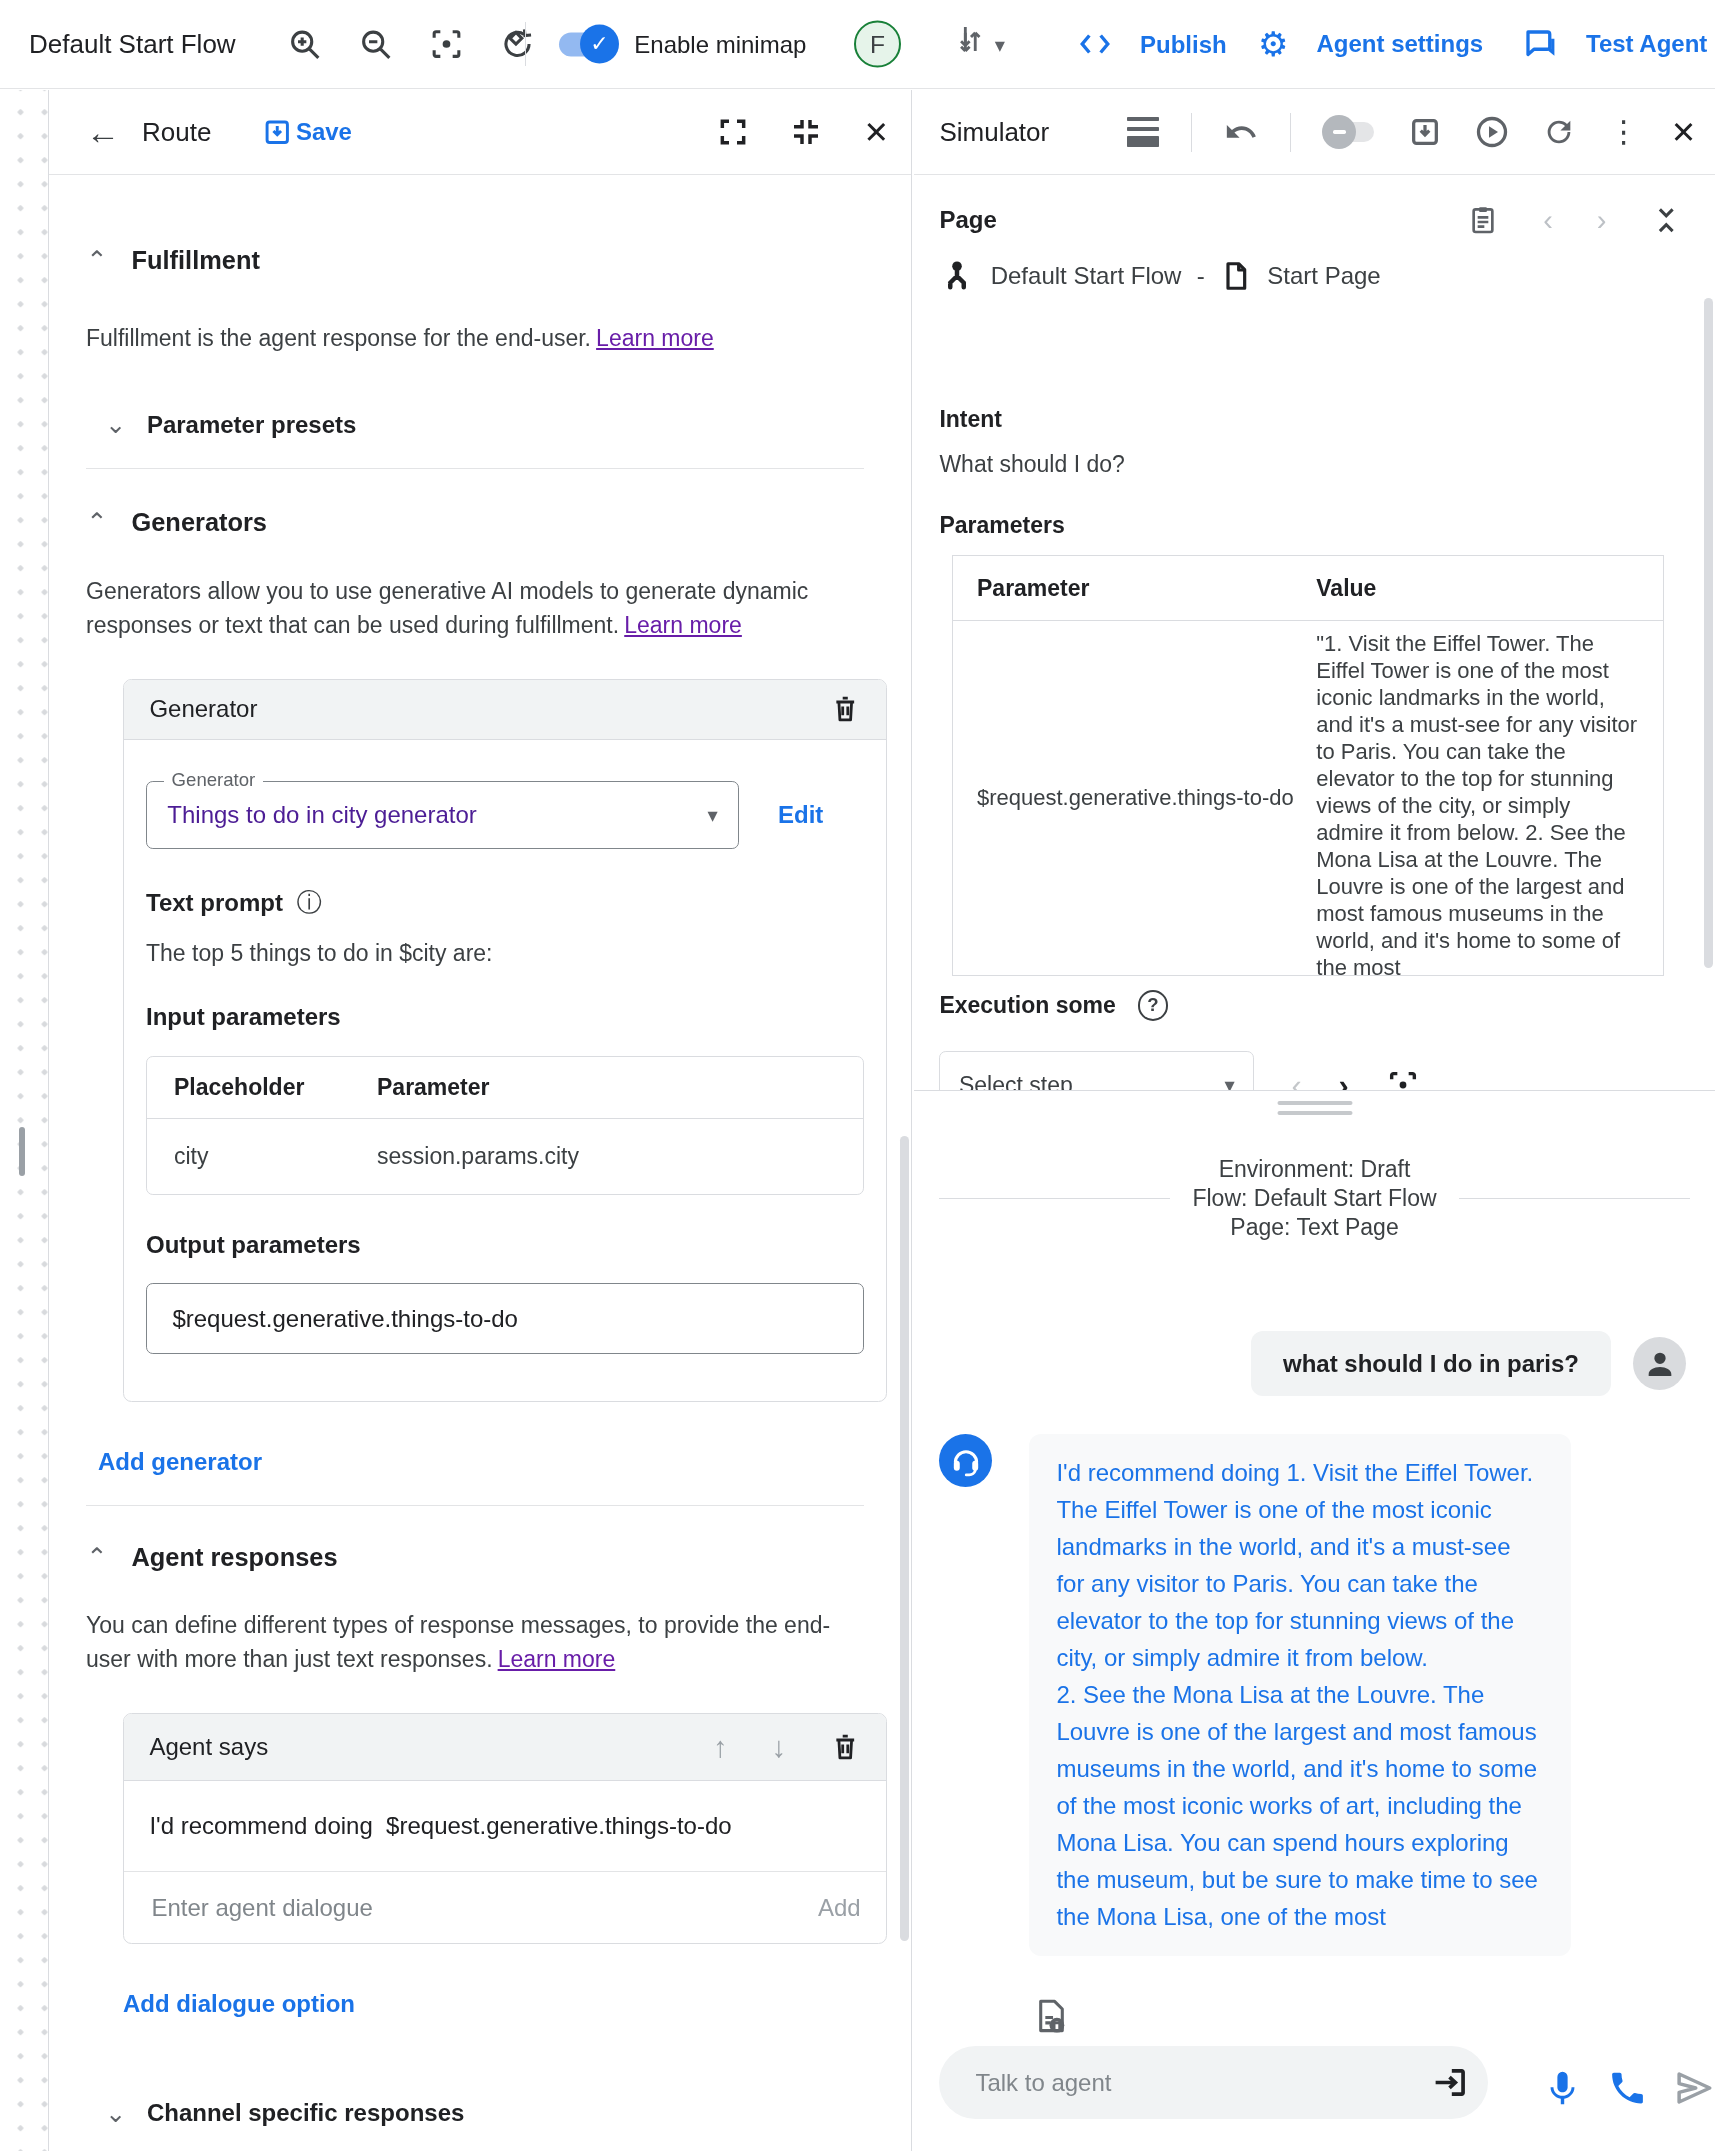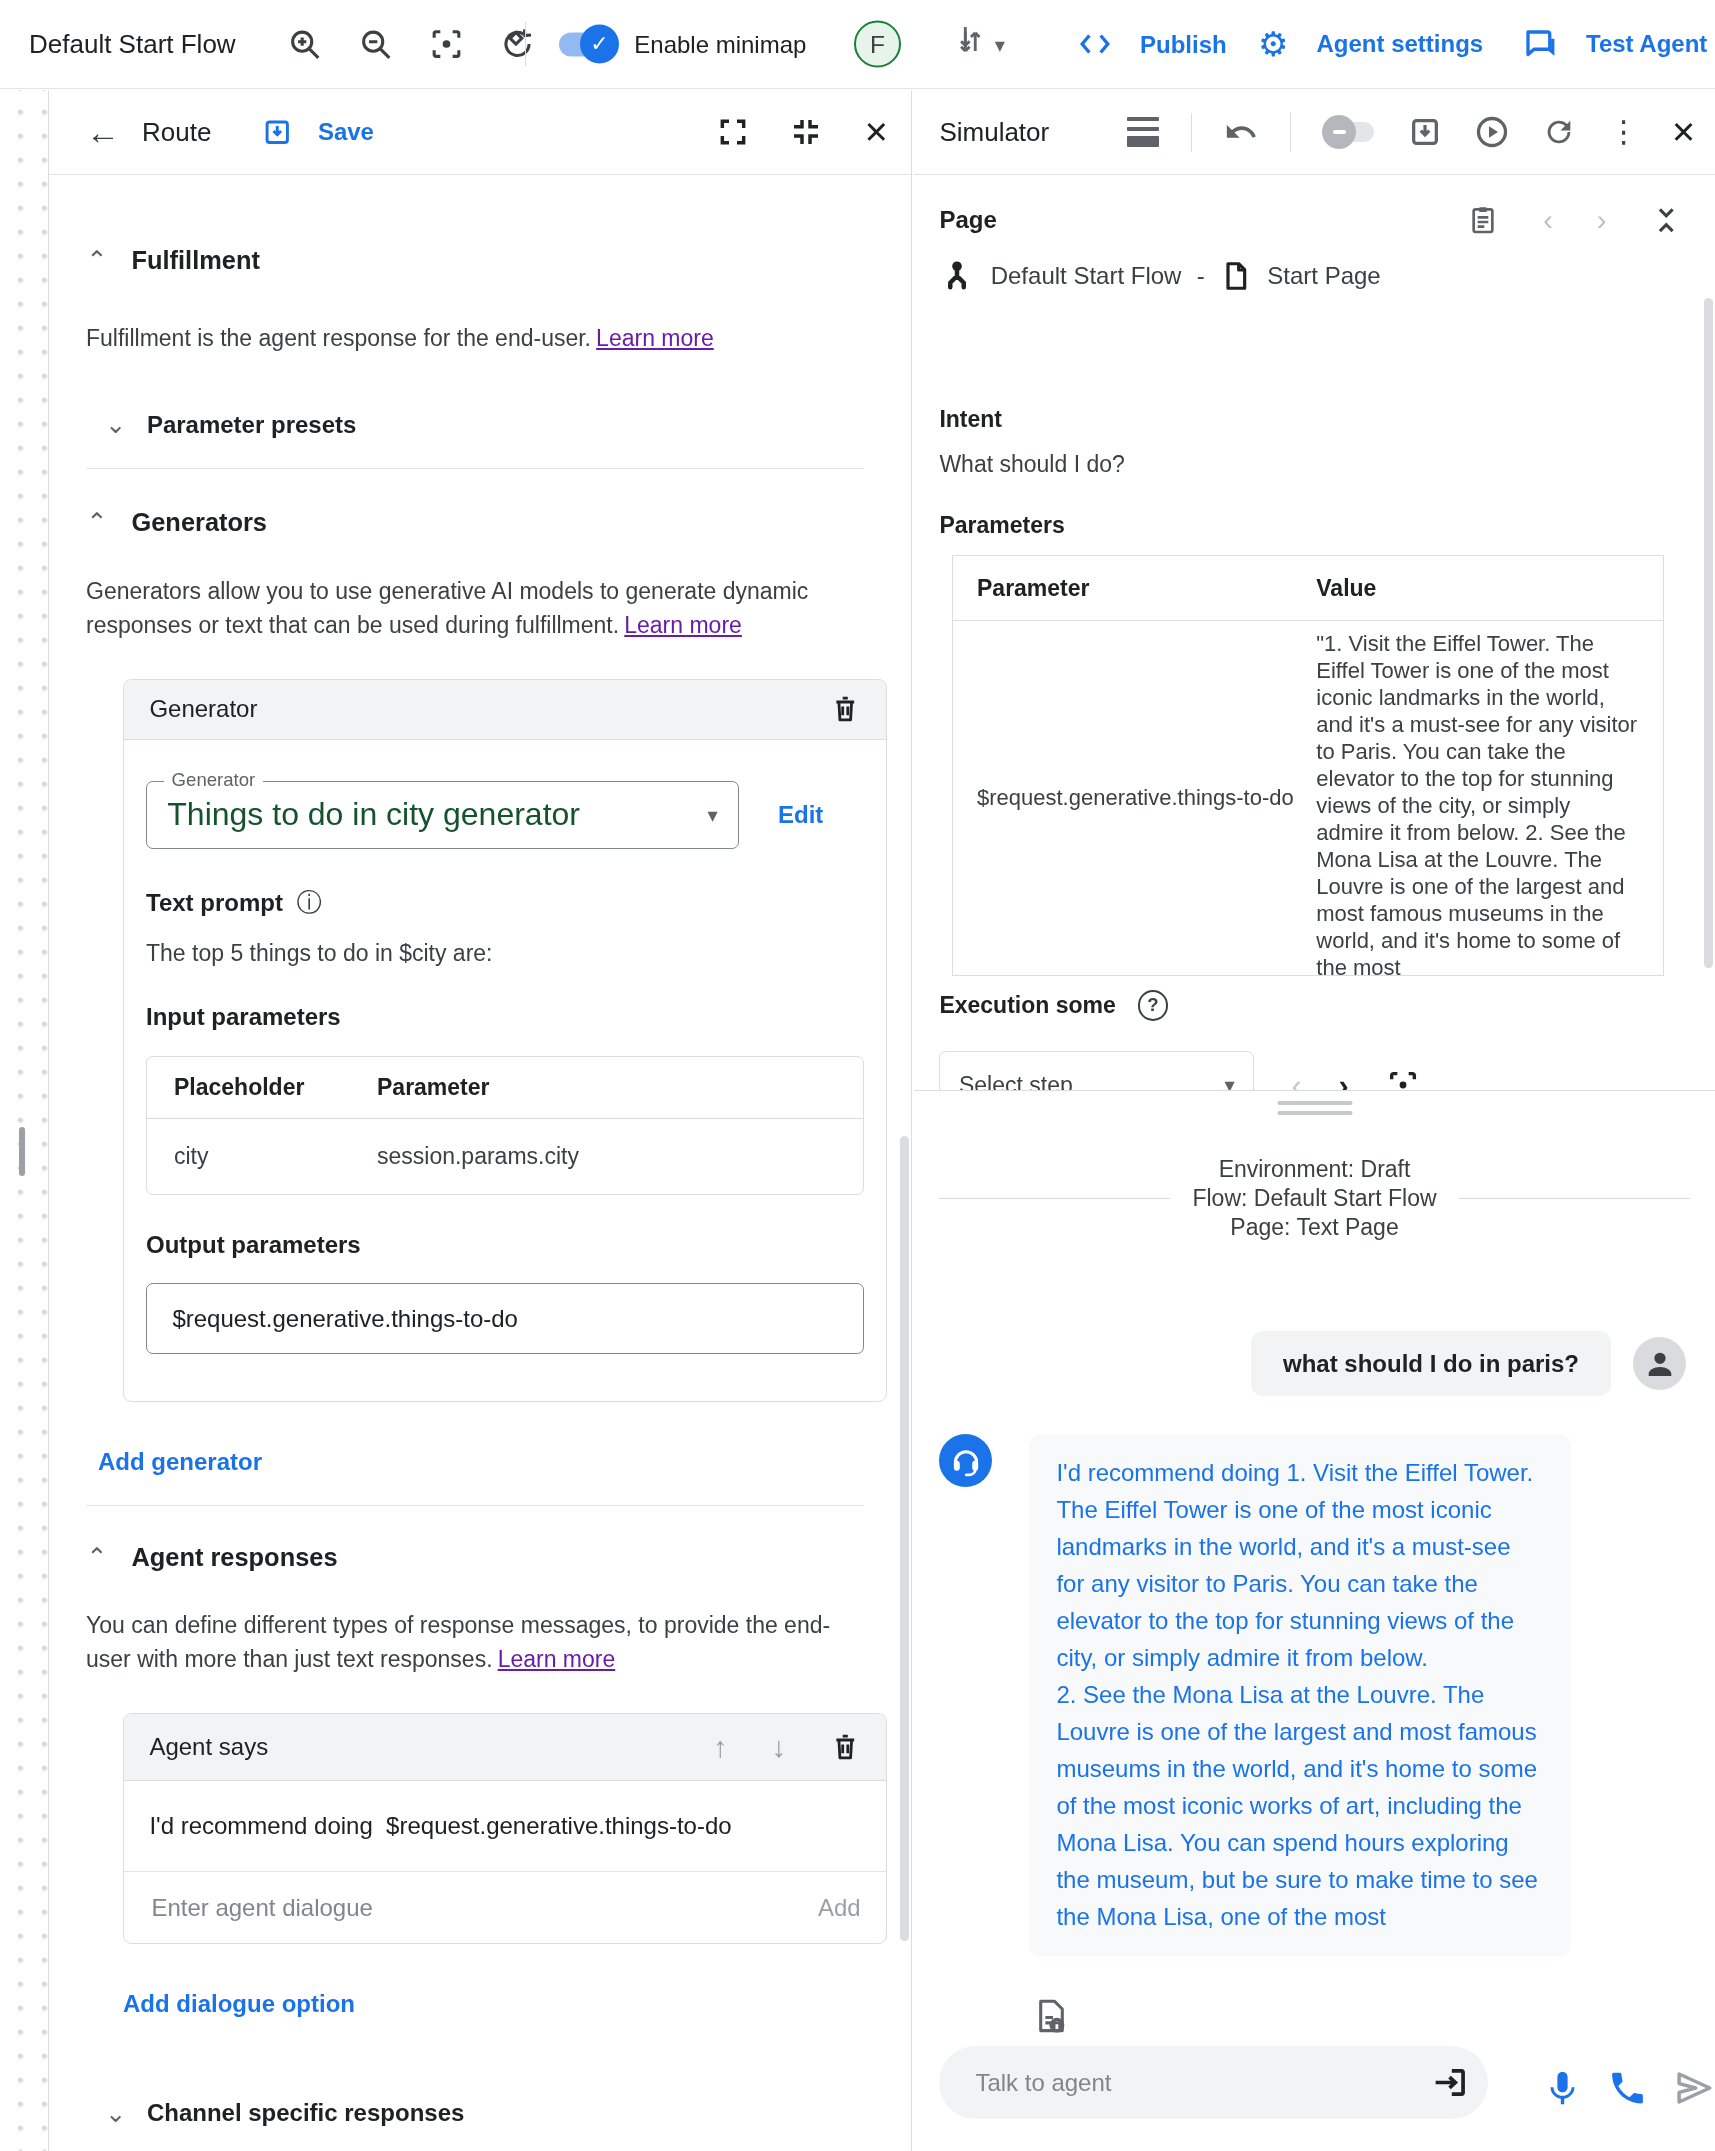--- a/index.html
+++ b/index.html
@@ -41,21 +41,21 @@
     background-image:radial-gradient(circle,#d8dadd 2.5px,transparent 2.9px);
     background-size:24px 24px;background-position:8.5px 10.2px;}
   .canvas-handle{position:absolute;left:18.6px;top:1037px;width:6px;height:49px;border-radius:3.4px;background:#9aa0a6;}
 
   
   .route-panel{position:absolute;top:90px;left:48px;width:864px;bottom:0;background:#fff;
     border-left:0.8px solid #dadce0;border-right:0.8px solid #dadce0;box-sizing:border-box;overflow:hidden;}
   .rp-header{height:84px;border-bottom:0.8px solid #e3e4e6;position:relative;display:flex;align-items:center;}
   .rp-back{margin-left:37px;font-size:34px;color:#3c4043;line-height:1;}
   .rp-title{margin-left:22px;font-size:26px;color:#202124;}
-  .rp-save{margin-left:51px;display:flex;align-items:center;gap:25px;color:#1a73e8;font-size:24px;font-weight:bold;}
+  .rp-save{margin-left:51px;display:flex;align-items:center;gap:3px;color:#1a73e8;font-size:24px;font-weight:bold;}
   .rp-header-icons{position:absolute;right:22px;display:flex;align-items:center;gap:41px;color:#202124;}
   .rp-close{font-size:30.5px;color:#202124;}
   .rp-scrollthumb{position:absolute;right:2.5px;top:1046px;width:8.5px;height:805px;border-radius:5.1px;background:#dadce0;}
 
   .rp-content{padding:71px 47px 0 37px;}
   .sec-head{display:flex;align-items:center;gap:18.6px;margin-left:-5.1px;}
   .sec-head .chev{width:32px;text-align:center;color:#5f6368;}
   .sec-head .t{font-size:25.4px;font-weight:bold;color:#202124;}
   .sub-head{display:flex;align-items:center;gap:15.3px;margin-left:13.6px;}
   .sub-head .chev{width:32px;text-align:center;color:#5f6368;}
@@ -68,21 +68,21 @@
   
   .gen-card{margin:37px 0 0 37px;width:764px;border:0.8px solid #dadce0;border-radius:8.5px;box-sizing:border-box;overflow:hidden;}
   .card-head{height:59px;background:#f1f3f4;border-bottom:0.8px solid #dadce0;display:flex;align-items:center;padding:0 25.4px;}
   .card-head .t{font-size:24px;color:#202124;flex:1;}
   .card-head .icons{display:flex;align-items:center;gap:39px;}
   .gen-body{padding:41px 22px 47px 22px;}
   .sel-row{display:flex;align-items:center;}
   .sel-box{position:relative;width:593px;height:68px;border:1.7px solid #80868b;border-radius:6.8px;box-sizing:border-box;
     display:flex;align-items:center;padding:0 20.3px;background:#fff;}
   .sel-box .flabel{position:absolute;top:-12.7px;left:17px;background:#fff;padding:0 7.6px;font-size:18.6px;color:#5f6368;}
-  .sel-box .val{flex:1;font-size:32px;color:#14532d;}
+  .sel-box .val{flex:1;font-size:24px;color:#4c1d95;}
   .sel-caret{color:#5f6368;font-size:20.3px;}
   .sel-edit{margin-left:39px;color:#1a73e8;font-size:24px;font-weight:bold;}
   .tp-row{margin-top:37px;display:flex;align-items:center;gap:13.6px;}
   .tp-row .t{font-size:24px;font-weight:bold;color:#202124;}
   .info-glyph{font-size:25.4px;color:#3c4043;font-family:"DejaVu Sans",sans-serif;}
   .tp-value{margin-top:20.3px;font-size:23px;color:#3c4043;}
   .lbl{margin-top:36px;font-size:24px;font-weight:bold;color:#202124;}
   .mini-table{margin-top:25.4px;border:0.8px solid #dadce0;border-radius:6.8px;overflow:hidden;}
   .mini-table .hrow{display:flex;height:61px;align-items:center;border-bottom:0.8px solid #dadce0;}
   .mini-table .brow{display:flex;height:75px;align-items:center;}

